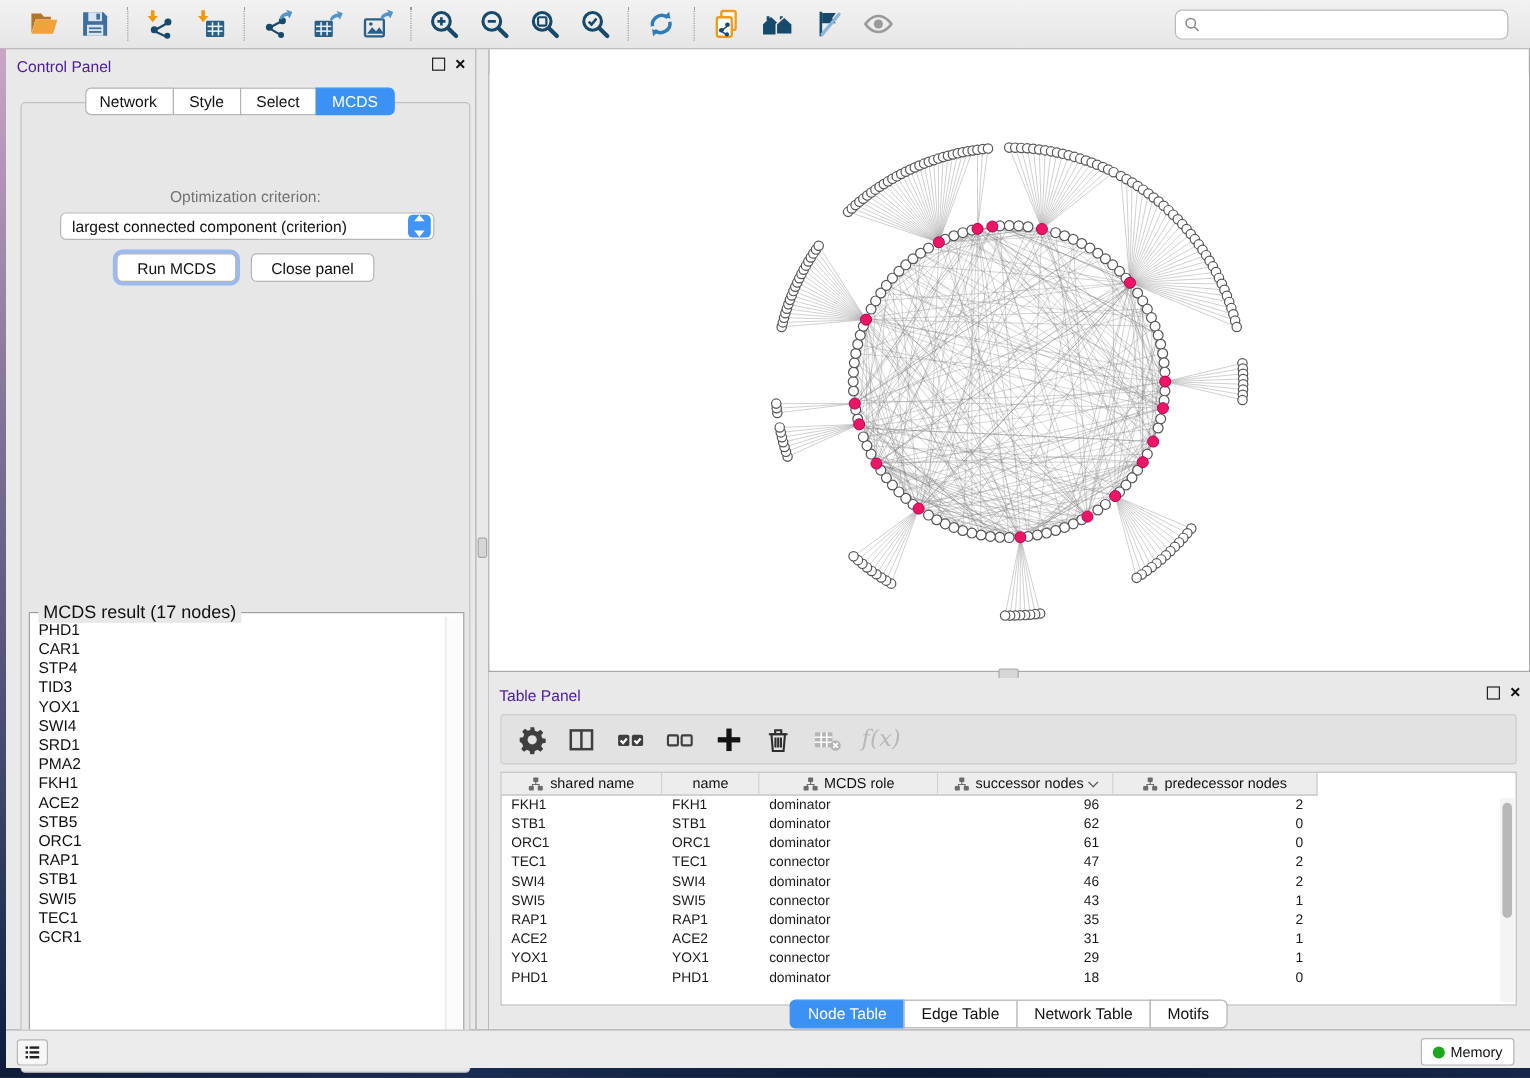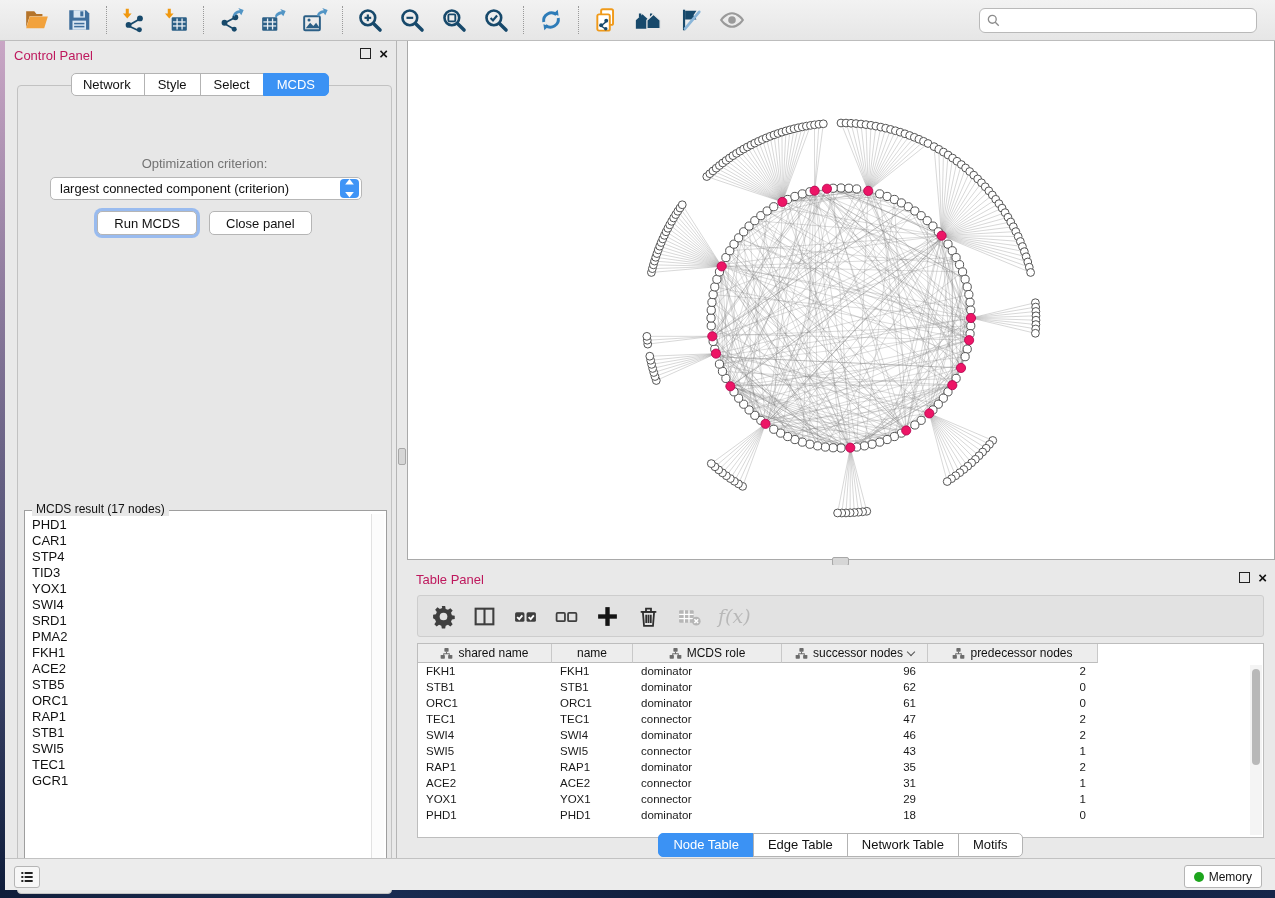--- a/index.html
+++ b/index.html
@@ -22,21 +22,21 @@
 
   
   .left-strip{position:absolute;left:0;top:41px;width:5px;height:849px;}
   .bottom-strip{position:absolute;left:0;top:890px;width:1275px;height:8px;
     background:linear-gradient(90deg,#101d3a,#1a2c52 30%,#0d1a36 60%,#16264a);}
 
   
   .control-panel{position:absolute;left:5px;top:41px;width:392px;height:817px;
     background:#e9e9e9;border-right:1px solid #b5b5b5;}
   .cp-titlebar{position:relative;height:27px;}
-  .panel-title{position:absolute;left:9px;top:7px;font-size:13px;color:#be185d;}
+  .panel-title{position:absolute;left:9px;top:7px;font-size:13px;color:#4c1d95;}
   .win-btns{position:absolute;right:8px;top:7px;display:flex;gap:8px;align-items:center;}
   .float-btn{width:11px;height:11px;border:1.6px solid #222;background:transparent;display:inline-block;cursor:pointer;}
   .close-btn{font-size:15px;font-weight:bold;color:#111;line-height:11px;cursor:pointer;}
   .seg-tabs{position:absolute;left:0;right:0;top:32px;display:flex;justify-content:center;z-index:3;}
   .seg-tab{padding:3px 13px;font-size:13px;background:#fff;border:1px solid #b3b3b3;
     margin-left:-1px;color:#111;cursor:pointer;line-height:15px;}
   .seg-tab.first{border-radius:5px 0 0 5px;padding-left:11px;}
   .seg-tab.last{border-radius:0 5px 5px 0;}
   .seg-tab.selected{background:#3b92f4;border-color:#3b92f4;color:#fff;}
   .cp-inner{position:absolute;left:12px;top:44px;width:375px;height:809px;
@@ -47,21 +47,21 @@
   .dropdown .val{flex:1;font-size:13px;padding-left:9px;color:#111;white-space:nowrap;overflow:hidden;}
   .dd-stepper{width:19px;height:19px;margin-right:2px;border-radius:4px;background:#3f94f6;
     display:flex;align-items:center;justify-content:center;}
   .btn-row{position:absolute;left:0;width:100%;top:125px;display:flex;justify-content:center;gap:12px;}
   .push-btn{height:24px;padding:0 16px;background:#fff;border:1px solid #b5b5b5;border-radius:5px;
     font-size:13px;color:#111;cursor:pointer;font-family:"Liberation Sans",sans-serif;}
   .push-btn.focused{box-shadow:0 0 0 3px rgba(90,152,245,.55);}
   .groupbox{position:absolute;left:6px;top:424px;width:363px;height:371px;background:#fff;
     border:1px solid #9e9e9e;}
   .groupbox .legend{position:absolute;top:-9px;left:7px;background:#e7e7e7;padding:0 4px;
-    font-size:12px;color:#111;}
+    font-size:15px;color:#111;}
   .mcds-list{position:absolute;left:2px;top:6px;right:16px;bottom:2px;overflow:hidden;
     font-size:13px;color:#111;}
   .mcds-list div{padding-left:5px;line-height:16px;}
   .list-scroll{position:absolute;right:2px;top:3px;bottom:2px;width:13px;background:#fcfcfc;
     border-left:1px solid #e2e2e2;}
 
   .v-split{position:absolute;left:397px;top:41px;width:10px;height:817px;background:#e9e9e9;}
   .v-split .handle{position:absolute;left:1px;top:407px;width:8px;height:17px;background:#d6d6d6;
     border:1px solid #a8a8a8;border-radius:2px;cursor:col-resize;}
 

